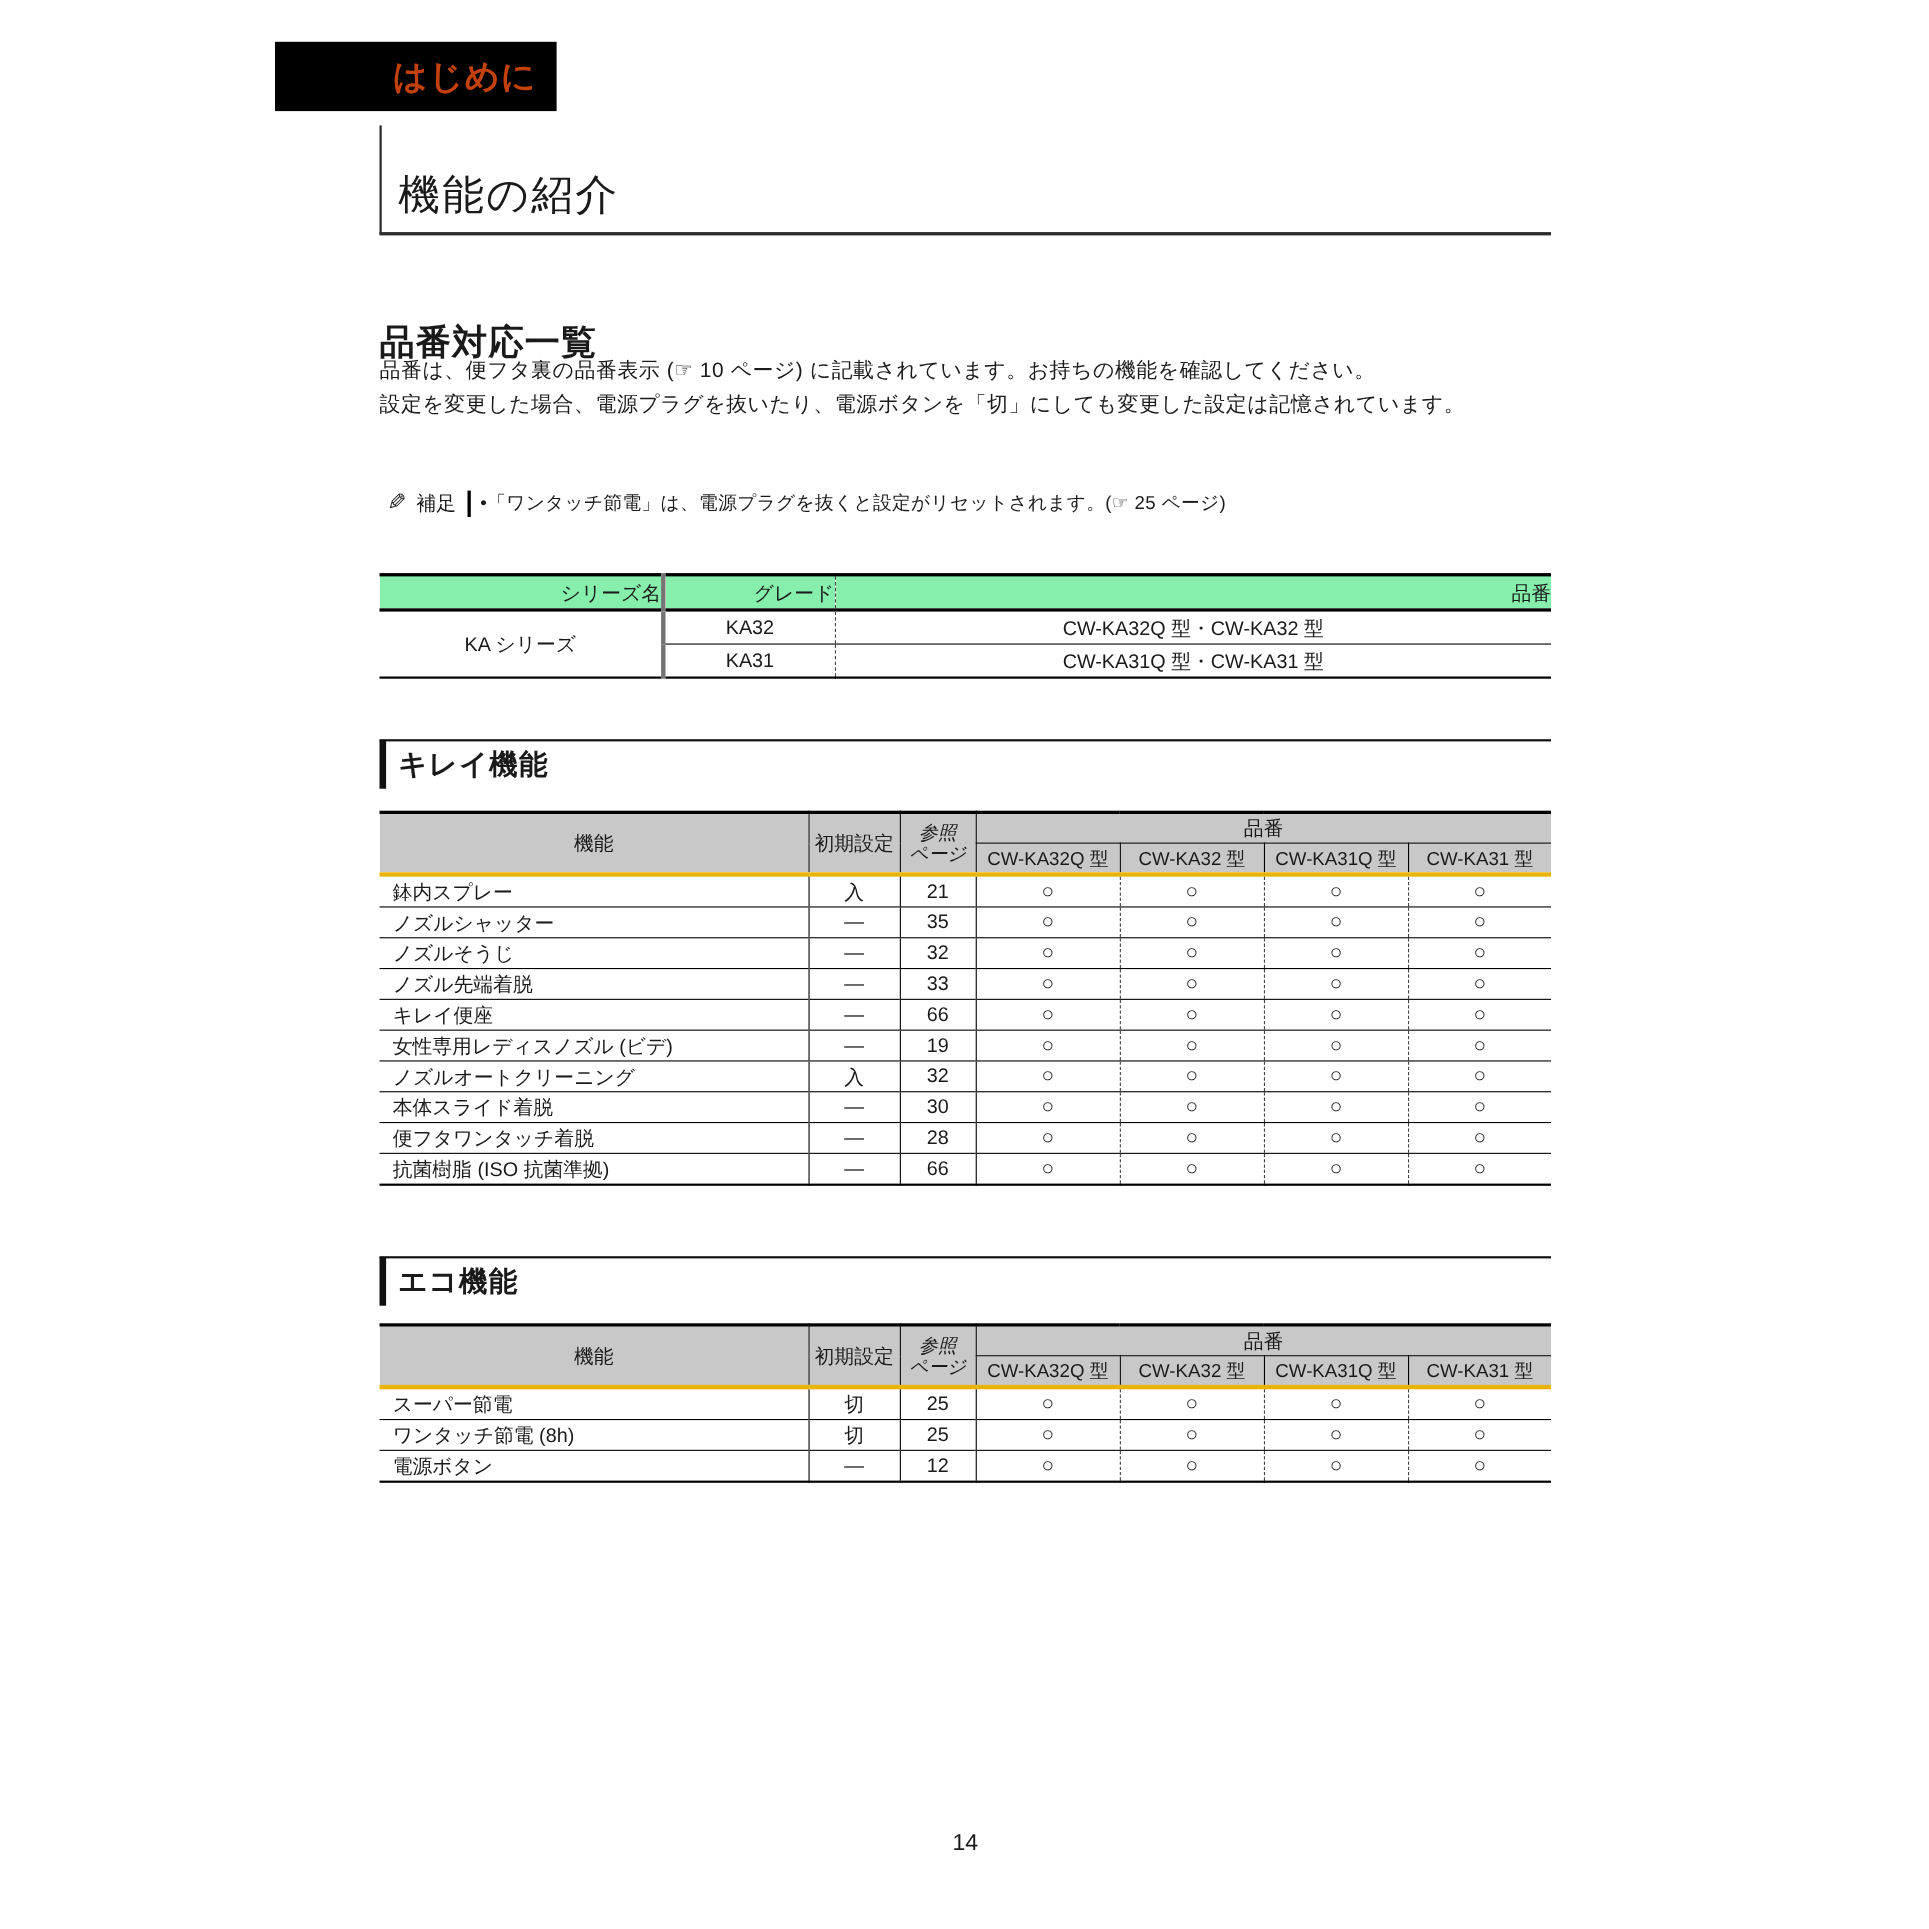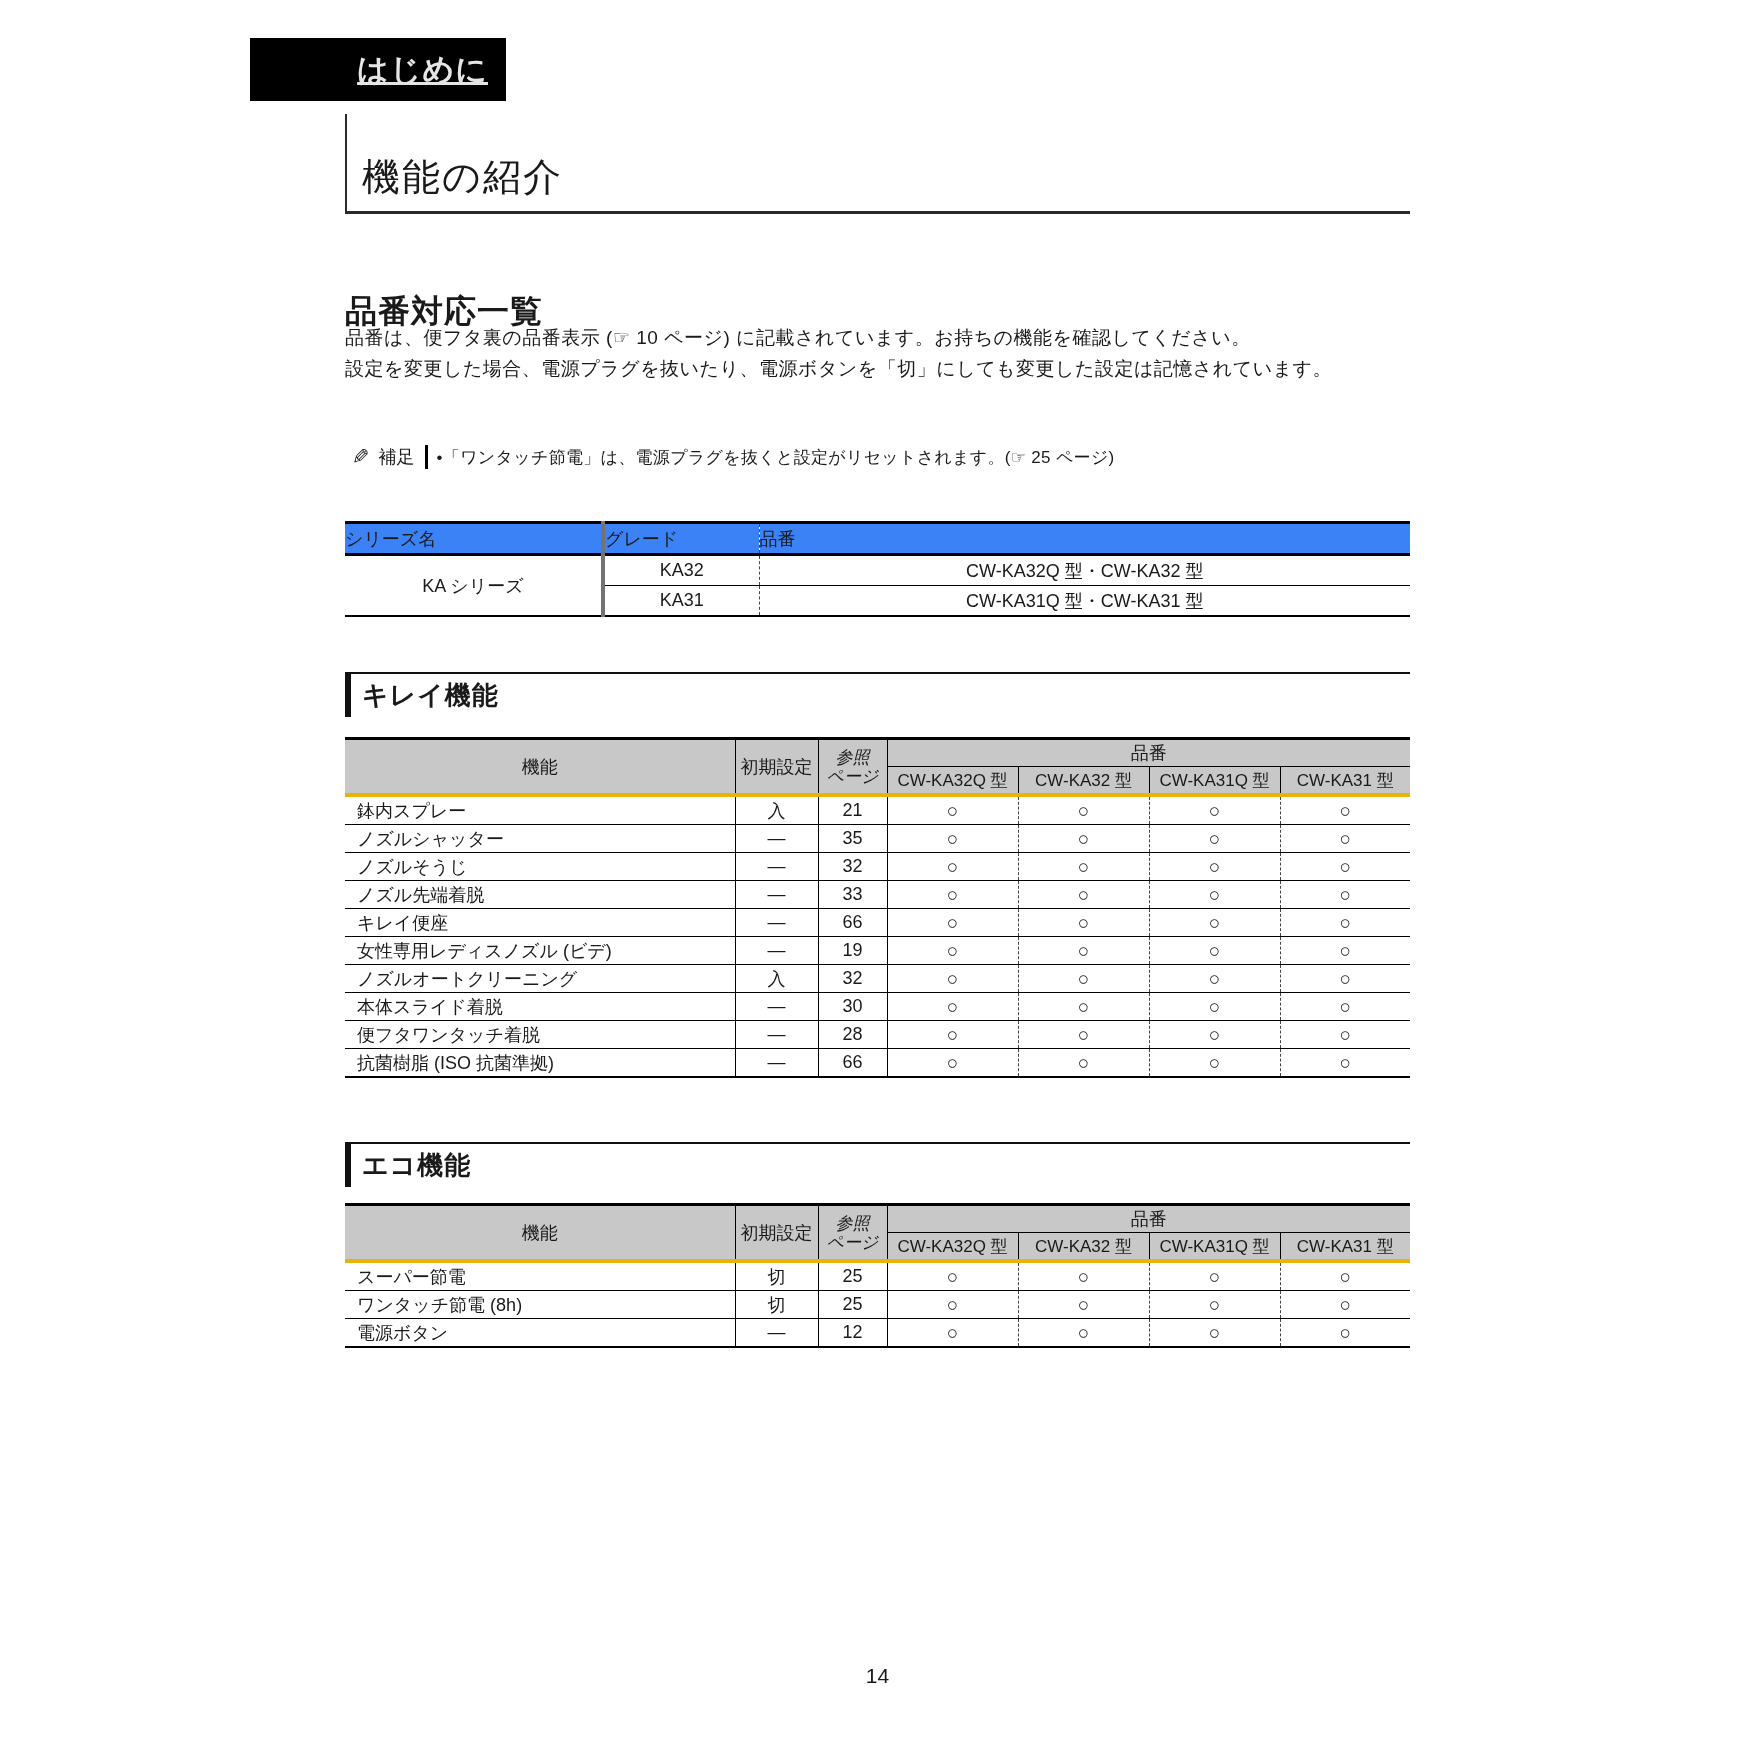--- a/index.html
+++ b/index.html
@@ -8,21 +8,21 @@
     font-family:"Liberation Sans","DejaVu Sans",sans-serif; color:#1a1a1a;
     overflow:hidden;
   }
 
   
   .tab-box {
     position:absolute; left:250px; top:38px; width:256px; height:63px;
     background:#000000; display:flex; align-items:center; justify-content:flex-end;
     padding-right:18px; box-sizing:border-box;
   }
-  .tab-box span { color:#e5e5e5; font-size:31px; font-weight:700; letter-spacing:1px;text-decoration:underline; }
+  .tab-box span { color:#c2410c; font-size:31px; font-weight:700; letter-spacing:1px; }
 
   
   .title-vline { position:absolute; left:345px; top:114px; width:2px; height:99px; background:#2a2a2a; }
   .page-title  { position:absolute; left:362px; top:152px; margin:0; font-size:38px; font-weight:500; letter-spacing:2px; }
   .title-rule  { position:absolute; left:345px; top:211px; width:1065px; height:3px; background:#2a2a2a; }
 
   
   .sub-heading { position:absolute; left:345px; top:290px; margin:0; font-size:32px; font-weight:600; letter-spacing:1px; }
   .body-text   { position:absolute; left:345px; top:322px; width:1065px; margin:0; font-size:19px; line-height:31px; letter-spacing:0.5px; }
 
@@ -32,21 +32,21 @@
   .note-row .note-divider { width:3px; height:24px; background:#000; margin-right:9px; }
   .note-row .note-text { font-size:17px; letter-spacing:0.3px; }
 
   
   table { border-collapse:collapse; table-layout:fixed; }
   th,td { padding:0; font-weight:normal; overflow:hidden; white-space:nowrap; }
 
   
   .stable { position:absolute; left:345px; top:521px; width:1065px;
             border-top:3px solid #000; border-bottom:2px solid #000; }
-  .stable thead th { background:#3b82f6; height:29px; font-size:18px; text-align:left; }
+  .stable thead th { background:#86efac; height:29px; font-size:18px; text-align:right; }
   .stable tbody td { height:29px; font-size:18px; text-align:center; border-top:1px solid #000; }
   .stable tbody tr:first-child td { border-top:3px solid #000; }
   .stable .c-grade  { border-left:4px solid #737373; }
   .stable .c-models { border-left:1px dashed #444; }
 
   
   .section-rule { position:absolute; width:1065px; height:2px; background:#111; left:345px; }
   .section-bar  { position:absolute; width:6px; height:44px; background:#111; left:345px; }
   .section-title{ position:absolute; left:362px; margin:0; font-size:26px; font-weight:600; letter-spacing:1px; }
 

